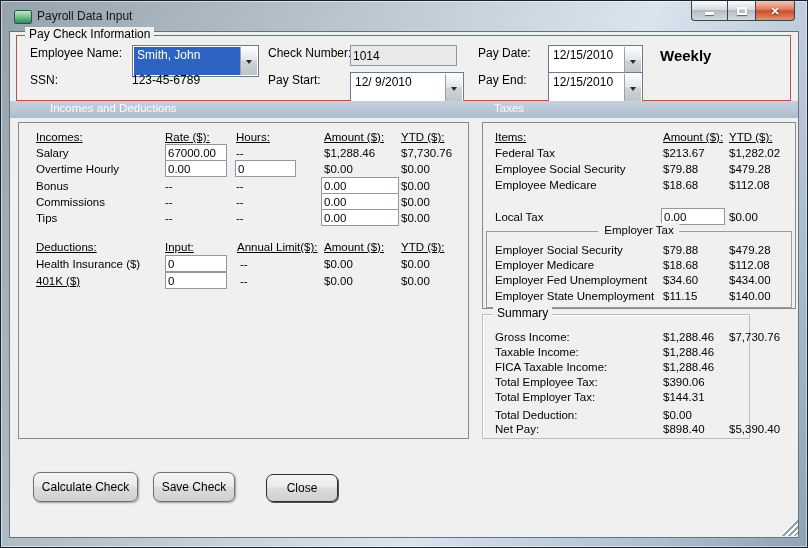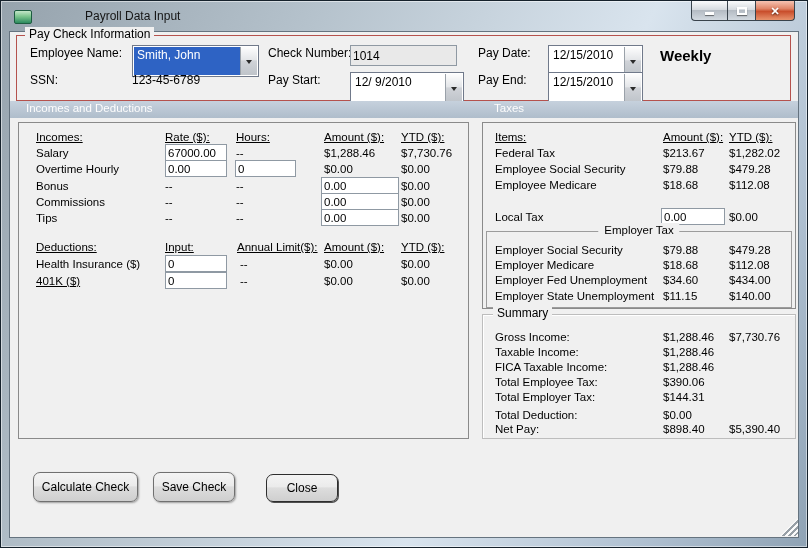--- a/index.html
+++ b/index.html
@@ -3,21 +3,21 @@
 <meta charset="utf-8">
 <style>
   html,body{margin:0;padding:0;}
   body{width:808px;height:548px;overflow:hidden;background:#e8edf2;font-family:"Liberation Sans",sans-serif;}
   .win{position:relative;width:806px;height:546px;border:1px solid #16222c;
        background:linear-gradient(115deg,#96a3ad 0%,#b5c2cc 30%,#d9e4ee 62%,#aebfd0 85%,#8fa3b5 100%);
        box-shadow:inset 0 0 0 1px rgba(255,255,255,.5);}
   .titlebar{position:absolute;left:0;top:0;right:0;height:30px;}
   .app-icon{position:absolute;left:13px;top:9px;width:16px;height:12px;border:1px solid #1d5c40;border-radius:2px;
        background:linear-gradient(180deg,#c4e6c9 0%,#7cc58e 45%,#2c8a5e 100%);}
-  .title{position:absolute;left:36px;top:8px;font-size:12px;color:#151515;white-space:nowrap;margin-left:48px;}
+  .title{position:absolute;left:36px;top:8px;font-size:12px;color:#151515;white-space:nowrap;}
   .caps{position:absolute;right:12px;top:0;height:21px;display:flex;}
   .cap{height:20px;box-sizing:border-box;border:1px solid #39434c;border-top:none;
        background:linear-gradient(#fafbfc,#d6dbe0 45%,#b4bbc3 50%,#d2d9e0);
        display:flex;align-items:center;justify-content:center;cursor:default;}
   .cap.min{width:36px;border-radius:0 0 0 4px;border-right-width:0;}
   .cap.max{width:29px;}
   .cap.close{width:39px;border-radius:0 0 4px 0;border-left-width:0;
        background:linear-gradient(#f6c3b2,#e08568 40%,#c94e2c 55%,#e8936d);}
   .g-min{width:9px;height:3px;background:#fff;box-shadow:0 1px 1px rgba(0,0,0,.5);margin-top:5px;}
   .g-max{width:10px;height:8px;box-sizing:border-box;border:2px solid #fff;box-shadow:0 1px 1px rgba(0,0,0,.45);}
@@ -43,21 +43,21 @@
   .dd{position:absolute;box-sizing:border-box;height:32px;background:#fff;border:1px solid #70798a;}
   .dd-text{position:absolute;left:1px;top:1px;bottom:1px;right:17px;font-size:12px;line-height:17px;padding-left:3px;
       white-space:nowrap;overflow:hidden;}
   .dd-text.sel{background:#2e63c4;color:#fff;}
   .dd-btn{position:absolute;top:1px;bottom:1px;right:1px;width:16px;border-left:1px solid #9aa1a9;
       background:linear-gradient(#fdfdfd,#e4e6e9 45%,#d0d3d8 50%,#bfc4ca);display:flex;align-items:center;justify-content:center;}
   .tri{width:0;height:0;border:3px solid transparent;border-top:4px solid #2b2b2b;margin-top:4px;}
   .empbox{position:absolute;left:3px;top:108px;width:304px;height:75px;border:1px solid #9c9c9c;}
   .empbox .cap-lbl{position:absolute;top:-9px;left:50%;transform:translateX(-50%);background:#f0f0f0;
       padding:0 6px;font-size:11.5px;line-height:14px;white-space:nowrap;}
-  .sumbox{position:absolute;left:472px;top:282px;width:314px;height:125px;border:1px solid #bdbdbd;
+  .sumbox{position:absolute;left:472px;top:282px;width:268px;height:125px;border:1px solid #bdbdbd;
       box-shadow:inset 1px 1px 0 #fff;box-sizing:border-box;padding-left:16px;}
   .btn{position:absolute;box-sizing:border-box;border:1px solid #707070;border-radius:7px;
       background:linear-gradient(#f4f4f4,#ebebeb 45%,#dddddd 50%,#cfcfcf);
       font-family:"Liberation Sans",sans-serif;font-size:12px;color:#000;box-shadow:1px 1px 2px rgba(0,0,0,.35);cursor:default;}
   .btn.default{border-color:#2e2e2e;box-shadow:1px 1px 0 #4f4f4f;}
   .grip{position:absolute;left:770px;top:486px;width:18px;height:18px;
       background:repeating-linear-gradient(135deg,#fafafa 0 2px,#98a0a7 2px 4px);
       clip-path:polygon(100% 0,100% 100%,0 100%);}
 </style>
 </head>
@@ -115,21 +115,21 @@
     <span class="lbl" style="left:468px;top:38px;">Pay End:</span>
     <div class="dd" style="left:538px;top:40px;width:95px;">
       <span class="dd-text">12/15/2010</span>
       <span class="dd-btn">
           <span class="tri"></span>
         </span>
     </div>
     <span class="weekly">Weekly</span>
 
     <div class="secbar">
-      <span style="left:16px;">Incomes and Deductions</span>
+      <span style="left:40px;">Incomes and Deductions</span>
       <span style="left:484px;">Taxes</span>
     </div>
 
     <div class="panel" style="left:8px;top:90px;width:451px;height:317px;">
       <div class="row" style="top:6px;">
         <span class="c hd" style="left:17px;">Incomes:</span>
         <span class="c hd" style="left:146px;">Rate ($):</span>
         <span class="c hd" style="left:217px;">Hours:</span>
         <span class="c hd" style="left:305px;">Amount ($):</span>
         <span class="c hd" style="left:382px;">YTD ($):</span>

